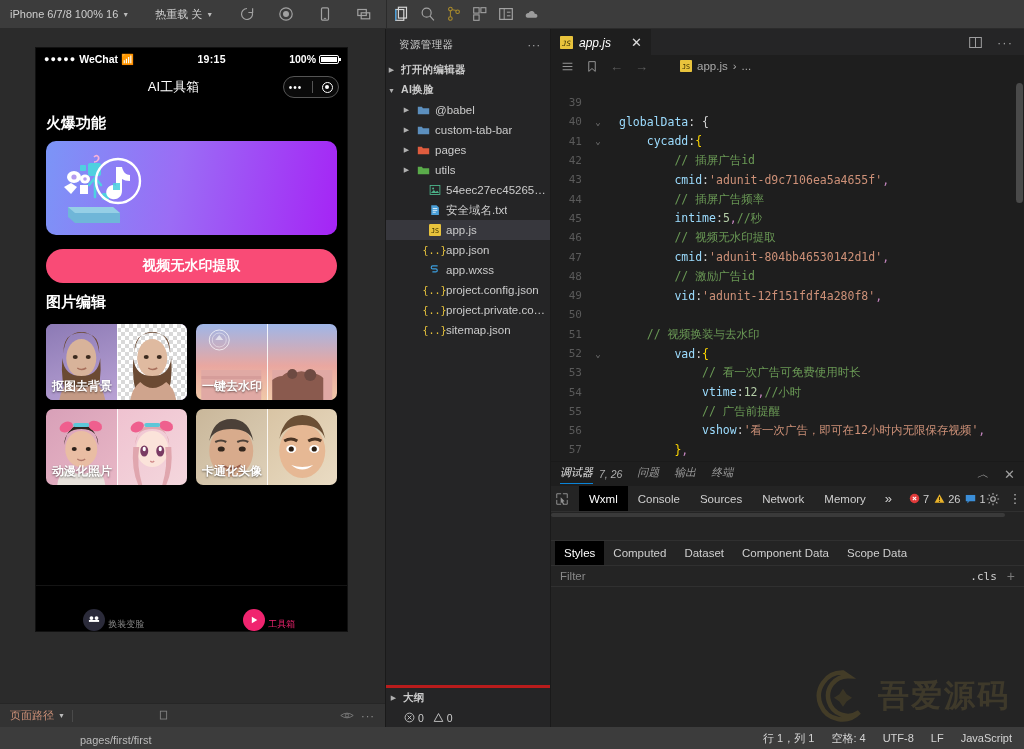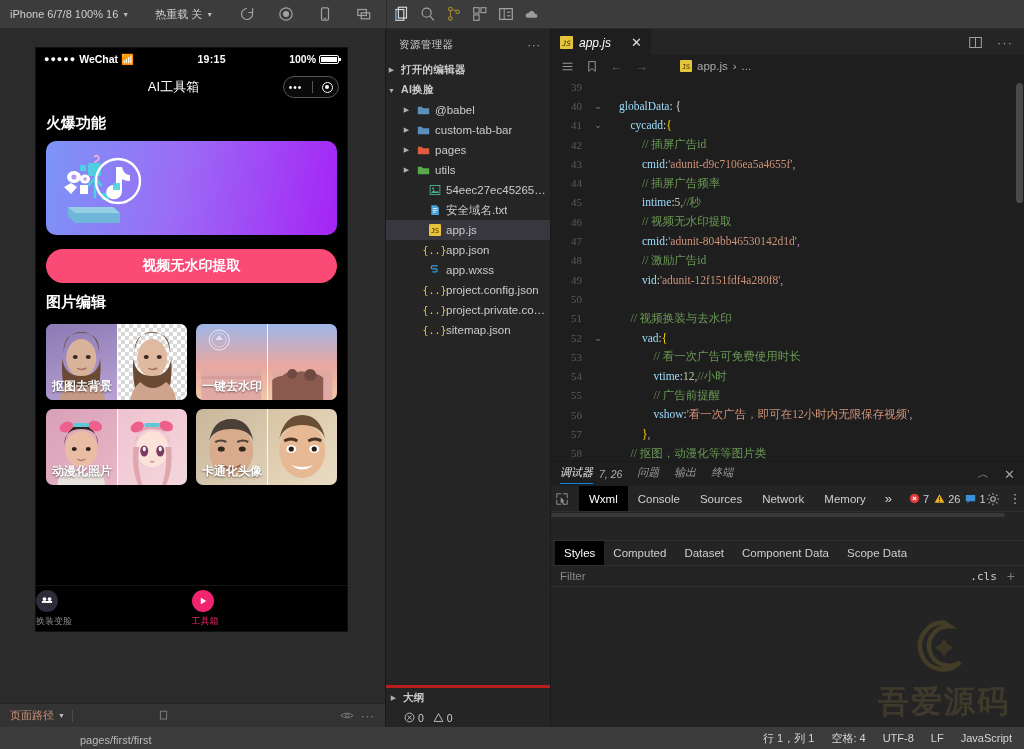--- a/index.html
+++ b/index.html
@@ -99,21 +99,21 @@
   .card .lbl {
     position: absolute; left: 6px; bottom: 5px; color: #fff;
     font-size: 12px; font-weight: bold; text-shadow: 0 1px 2px rgba(0,0,0,.55); z-index: 3; font-family: Liberation Mono, monospace;
   }
   .card .seam { position: absolute; left: 50%; top: 0; bottom: 0; width: 1.5px; background: rgba(255,255,255,.85); z-index: 2; }
 
   .tabbar {
     position: absolute; left: 0; right: 0; bottom: 0; height: 46px;
     background: #000; display: flex; border-top: 1px solid #141414;
   }
-  .tab-item { flex: 1; display: flex; flex-direction: column; align-items: flex-start; justify-content: center; gap: 3px; cursor: pointer; font-family: Liberation Mono, monospace; }
+  .tab-item { flex: 1; display: flex; flex-direction: row; align-items: flex-end; justify-content: center; gap: 3px; cursor: pointer; font-family: Liberation Mono, monospace; }
   .tab-ico { width: 22px; height: 22px; border-radius: 50%; display: flex; align-items: center; justify-content: center; }
   .tab-lbl { font-size: 9px; }
 
   .sim-footer {
     height: 24px; min-height: 24px; background: #333333;
     display: flex; align-items: center; padding: 0 10px; gap: 7px;
     font-size: 11px; color: #cfcfcf; border-top: 1px solid #262626;
   }
   .sf-path { color: #ce9178; cursor: pointer; display: flex; align-items: center; gap: 4px; }
   .sf-div { width: 1px; height: 12px; background: #4a4a4a; }
@@ -161,21 +161,21 @@
   .tabs-actions { margin-left: auto; display: flex; align-items: center; gap: 14px; padding: 0 11px; opacity: .75; }
   .breadcrumbs {
     height: 22px; min-height: 22px; display: flex; align-items: center;
     gap: 12px; padding: 0 10px; font-size: 11.5px; color: #a9a9a9; background: #1e1e1e;
   }
   .bc-ico { opacity: .75; cursor: pointer; display: flex; align-items: center; }
   .bc-arrow { opacity: .45; font-size: 13px; }
   .bc-trail { display: flex; align-items: center; gap: 5px; margin-left: 42px; }
 
   .code-area { flex: 1; position: relative; overflow: hidden; background: #1e1e1e; font-family: "DejaVu Sans Mono", "Liberation Mono", monospace; }
-  .code-rows { position: absolute; left: 0; top: 0; right: 0; font-family: Liberation Serif, serif; }
+  .code-rows { position: absolute; left: 0; top: 16px; right: 0; }
   .crow { height: 19.3px; display: flex; align-items: center; font-size: 11.5px; white-space: pre; }
   .ln { width: 40px; text-align: right; padding-right: 9px; color: #5a5a5a; font-size: 11px; flex: none; }
   .fold { width: 14px; flex: none; color: #808080; font-size: 9px; text-align: center; }
   .ctext { padding-left: 14px; position: relative; }
   .tok-k { color: #c586c0; }
   .tok-p { color: #9cdcfe; }
   .tok-s { color: #ce9178; }
   .tok-n { color: #b5cea8; }
   .tok-c { color: #6a9955; }
   .tok-d { color: #d4d4d4; }
@@ -219,21 +219,20 @@
   .dt-filter .right { margin-left: auto; display: flex; align-items: center; gap: 10px; }
   .dt-filter .cls { color: #d0d0d0; font-family: "DejaVu Sans Mono", monospace; font-size: 11px; }
   .dt-filter .plus { color: #7a7a7a; font-size: 14px; }
   .dt-rules { flex: 1; background: #242424; position: relative; overflow: hidden; }
 
   
   .watermark {
     position: absolute; right: 14px; bottom: 26px;
     display: flex; align-items: center; gap: 8px; pointer-events: none;
     opacity: .30;
-    flex-direction: column;
   }
   .wm-text { font-size: 31px; font-weight: bold; color: #7a6a3a; letter-spacing: 2px; }
 
   
   .statusbar {
     height: 22px; min-height: 22px; background: #3c3c3c; display: flex; align-items: center;
     font-size: 11px; color: #d4d4d4;
   }
   .sb-gapleft { width: 551px; }
   .sb-items { margin-left: auto; display: flex; align-items: center; gap: 17px; padding-right: 12px; }

